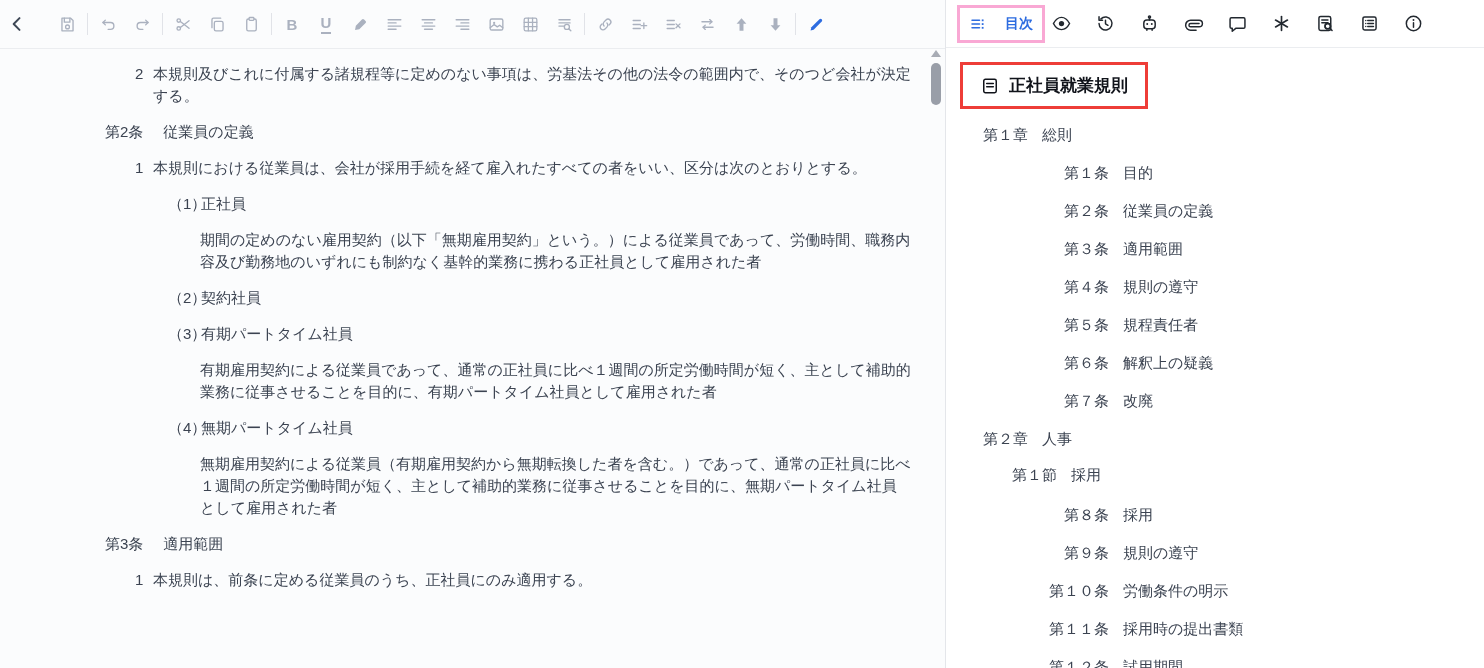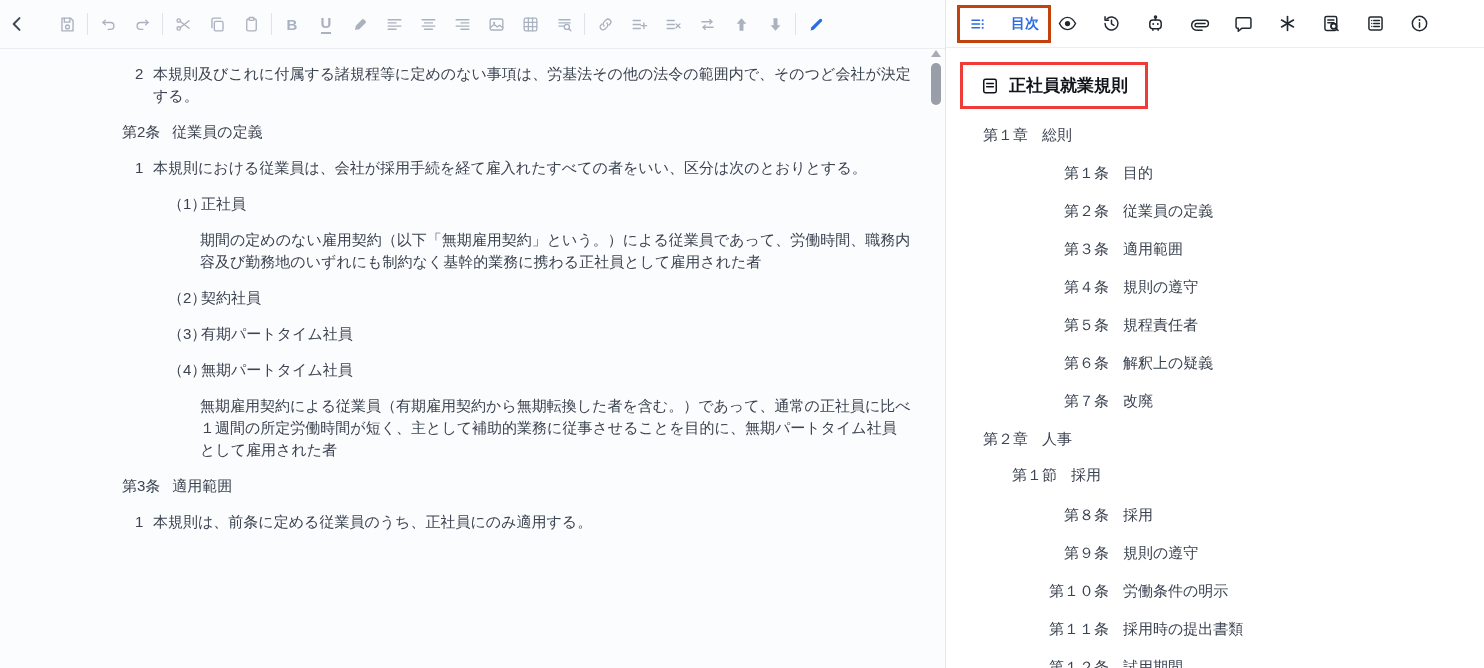--- a/index.html
+++ b/index.html
@@ -22,36 +22,36 @@
   .sep{width:1px;height:22px;background:#e1e3e8;margin:0 3px;flex:none;}
   .sp16{width:16px;flex:none;}
   svg{display:block;}
 
   
   .doc{padding:14px 30px 0 105px;font-size:15px;line-height:22px;color:#3b4351;}
   .block{margin-bottom:14px;}
   .l1{display:flex;margin-left:30px;}
   .l1 .num{flex:none;width:18px;}
   .l1 .txt{max-width:758px;}
-  .article-h{display:flex;column-gap:12px;margin-left:17px;}
+  .article-h{display:flex;column-gap:20px;}
   .sub-label{display:flex;margin-left:63px;margin-bottom:14px;}
   .sub-label .num{flex:none;width:33px;}
   .sub-body{margin-left:95px;max-width:712px;}
 
   
   .sbar{position:absolute;top:50px;right:3px;width:12px;}
   .sbar .up{width:0;height:0;border-left:5px solid transparent;border-right:5px solid transparent;
             border-bottom:7px solid #a8acb5;margin:0 auto;}
   .sbar .thumb{width:10px;height:42px;border-radius:5px;background:#999ea8;margin:6px auto 0;}
 
   
   .right{flex:1;background:#ffffff;display:flex;flex-direction:column;min-width:0;}
   .phead{height:48px;flex:none;display:flex;align-items:center;border-bottom:1px solid #ebedf0;padding-left:11px;box-sizing:border-box;}
-  .toc-btn{display:flex;align-items:flex-start;gap:24px;color:#2d6ce0;font-size:14px;font-weight:bold;
-           border:3px solid #c2410c;padding:7px 9px;background:transparent;cursor:default;}
+  .toc-btn{display:flex;align-items:flex-start;gap:18px;color:#2d6ce0;font-size:14px;font-weight:bold;
+           border:3px solid #f9a8d4;padding:7px 9px;background:transparent;cursor:default;}
   .ph-icons{display:flex;gap:12px;align-items:center;margin-left:0;}
   .ph{width:32px;height:32px;flex:none;display:flex;align-items:center;justify-content:center;
       color:#22282f;background:transparent;border:none;padding:0;cursor:default;}
 
   .pbody{flex:1;padding:14px 0 0 14px;overflow:hidden;}
   .title-box{display:inline-flex;align-items:center;gap:9px;border:3px solid #ee3d38;
              padding:9px 17px;font-size:17px;font-weight:bold;color:#10131a;}
   .toc-list{margin-top:14px;font-size:15px;color:#3b4351;}
   .toc-item{display:flex;column-gap:14px;line-height:23px;margin-bottom:15px;cursor:default;align-items:flex-end;}
   .toc-item.chapter{padding-left:23px;}
@@ -250,20 +250,21 @@
         <div class="sub-label">
           <span class="num">（2）</span>
           <span>契約社員</span>
         </div>
       </div>
       <div class="block">
         <div class="sub-label">
           <span class="num">（3）</span>
           <span>有期パートタイム社員</span>
         </div>
+        <div class="sub-body">有期雇用契約による従業員であって、通常の正社員に比べ１週間の所定労働時間が短く、主として補助的業務に従事させることを目的に、有期パートタイム社員として雇用された者</div>
       </div>
       <div class="block">
         <div class="sub-label">
           <span class="num">（4）</span>
           <span>無期パートタイム社員</span>
         </div>
         <div class="sub-body">無期雇用契約による従業員（有期雇用契約から無期転換した者を含む。）であって、通常の正社員に比べ１週間の所定労働時間が短く、主として補助的業務に従事させることを目的に、無期パートタイム社員として雇用された者</div>
       </div>
 
       <div class="block article-h">

